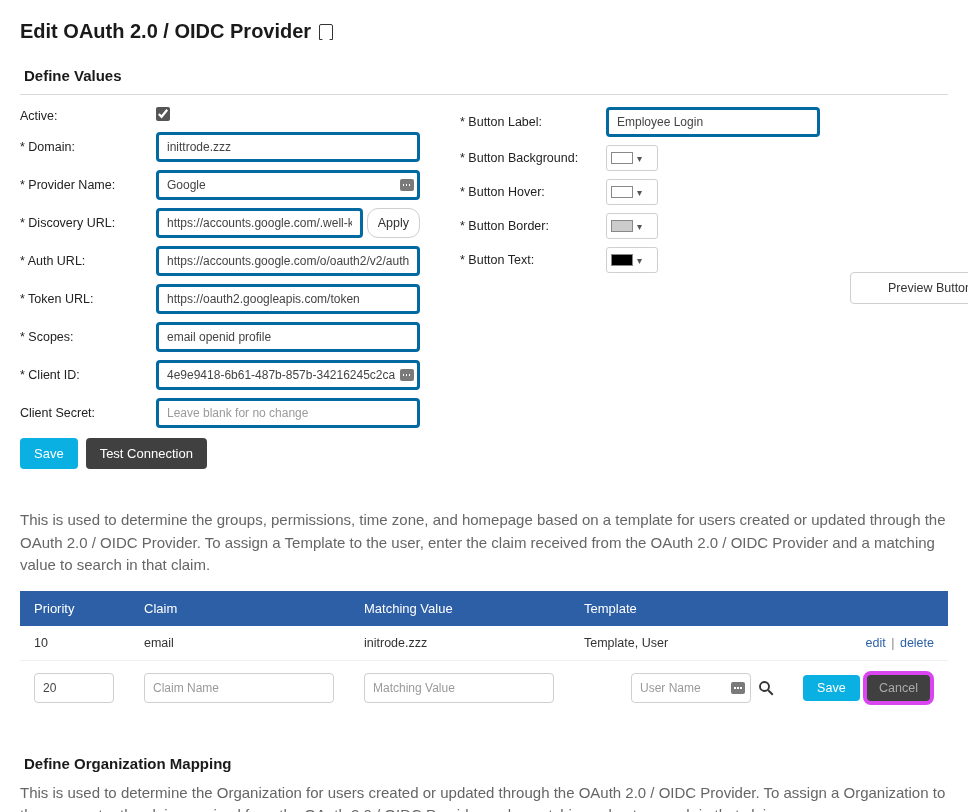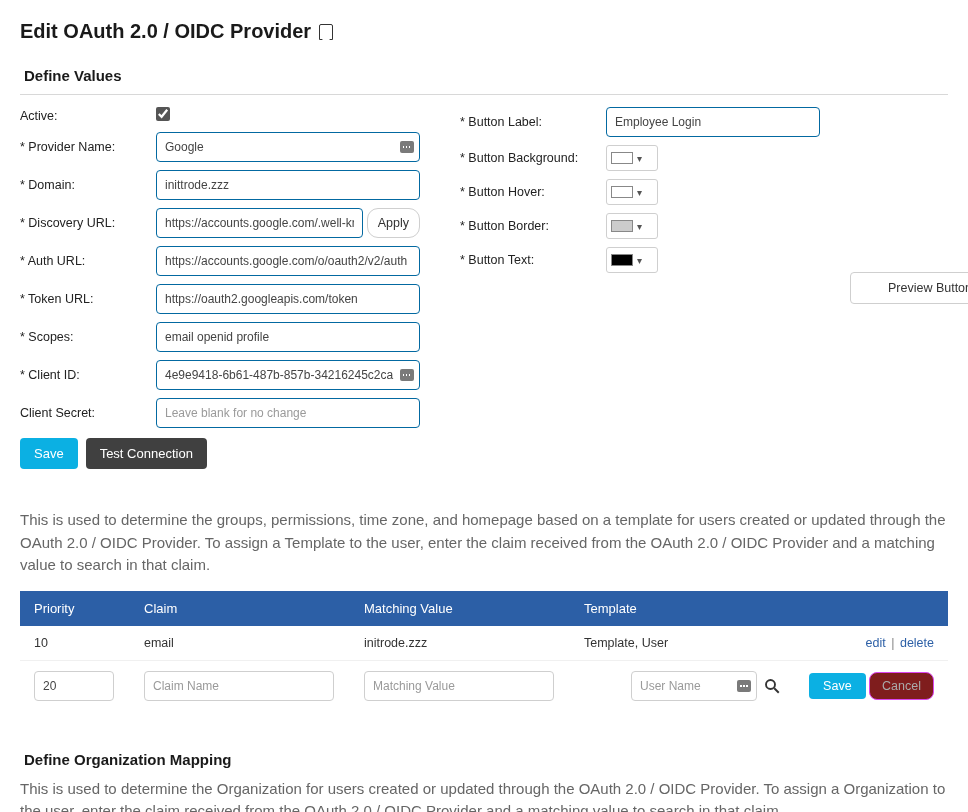--- a/index.html
+++ b/index.html
@@ -13,21 +13,21 @@
 .section-body { border-top: 1px solid #d8d8d8; padding-top: 12px; }
 .values-grid { display: flex; gap: 40px; }
 .col-left { flex: 0 0 400px; }
 .col-right { flex: 1; display: flex; gap: 30px; }
 .col-right-fields { flex: 0 0 360px; }
 .col-right-preview { flex: 1; display: flex; align-items: center; justify-content: center; }
 .field-row { display: flex; align-items: center; margin-bottom: 8px; justify-content: space-between; }
 .field-label { width: 136px; font-size: 12.5px; color: #222; }
 .field-control { flex: 1; position: relative; }
 .checkbox { width: 14px; height: 14px; accent-color: #555; }
-.text-input { width: 100%; height: 30px; border: 1px solid #0369a1; border-radius: 4px; padding: 0 8px; font-size: 12px; color: #444; background: #fff; }
+.text-input { width: 100%; height: 30px; border: 3px solid #0369a1; border-radius: 4px; padding: 0 8px; font-size: 12px; color: #444; background: #fff; }
 .text-input::placeholder { color: #9a9a9a; }
 .select-swatch { width: 52px; height: 26px; border: 1px solid #cfcfcf; border-radius: 3px; display: inline-flex; align-items: center; padding: 0 4px; gap: 4px; background: #fff; cursor: pointer; }
 .swatch-box { width: 22px; height: 12px; border: 1px solid #888; }
 .chevron { font-size: 10px; color: #555; }
 .discovery-wrap { display: flex; gap: 4px; }
 .discovery-wrap .text-input { flex: 1; }
 .apply-btn { height: 30px; padding: 0 10px; border: 1px solid #cfcfcf; border-radius: 11px; background: #fff; font-size: 12.5px; color: #333; cursor: pointer; }
 .field-with-badge { position: relative; }
 .badge-dots { position: absolute; right: 6px; top: 50%; transform: translateY(-50%); width: 14px; height: 12px; background: #7a7a7a; border-radius: 2px; display: flex; align-items: center; justify-content: center; }
 .badge-dots::before { content: ""; width: 8px; height: 2px; background: repeating-linear-gradient(to right, #fff 0 1.5px, transparent 1.5px 3px); }
@@ -39,21 +39,21 @@
 .table { width: 100%; border-collapse: collapse; }
 .table thead th { background: #2c5fa6; color: #fff; font-weight: 500; font-size: 13px; text-align: left; padding: 10px 14px; }
 .table td { padding: 10px 14px; font-size: 12.5px; color: #333; vertical-align: middle; }
 .table tbody tr.data-row { border-bottom: 1px solid #f0f0f0; }
 .link { color: #2c5fa6; cursor: pointer; }
 .link-sep { color: #888; margin: 0 2px; }
 .table-input { height: 30px; border: 1px solid #cfcfcf; border-radius: 4px; padding: 0 8px; font-size: 12px; color: #444; background: #fff; }
 .table-input::placeholder { color: #9a9a9a; }
 .search-cell { display: flex; align-items: center; gap: 6px; margin-left: 47px; }
 .save-small { background: #0bb0e3; color: #fff; border: none; border-radius: 4px; padding: 6px 14px; font-size: 12.5px; cursor: pointer; }
-.cancel-small { background: #7f1d1d; color: #aaa; border: 1px solid #d946ef; border-radius: 8px; padding: 6px 12px; font-size: 12.5px; cursor: pointer; }
+.cancel-small { background: #404040; color: #aaa; border: 4px solid #d946ef; border-radius: 8px; padding: 6px 12px; font-size: 12.5px; cursor: pointer; }
 .actions-cell { text-align: right; white-space: nowrap; margin-top: 28px; }
 .input-wrap-badge { position: relative; flex: 1; }
 </style>
 </head>
 <body>
 
 <h2 class="page-title">
   <span>Edit OAuth 2.0 / OIDC Provider</span>
   <span class="bookmark-icon"></span>
 </h2>
@@ -61,29 +61,29 @@
 <div class="section">
   <div class="section-title">Define Values</div>
   <div class="section-body">
     <div class="values-grid">
       <div class="col-left">
         <div class="field-row">
           <div class="field-label">Active:</div>
           <div class="field-control"><input type="checkbox" class="checkbox" checked="" style=""></div>
         </div>
         <div class="field-row">
+          <div class="field-label">* Domain:</div>
+          <div class="field-control"><input class="text-input" value="inittrode.zzz" style=""></div>
+        </div>
+        <div class="field-row">
           <div class="field-label">* Provider Name:</div>
           <div class="field-control field-with-badge">
             <input class="text-input" value="Google" style="">
             <span class="badge-dots"></span>
           </div>
-        </div>
-        <div class="field-row">
-          <div class="field-label">* Domain:</div>
-          <div class="field-control"><input class="text-input" value="inittrode.zzz" style=""></div>
         </div>
         <div class="field-row">
           <div class="field-label">* Discovery URL:</div>
           <div class="field-control discovery-wrap">
             <input class="text-input" value="https://accounts.google.com/.well-kn" style="">
             <button class="apply-btn">Apply</button>
           </div>
         </div>
         <div class="field-row">
           <div class="field-label">* Auth URL:</div>

